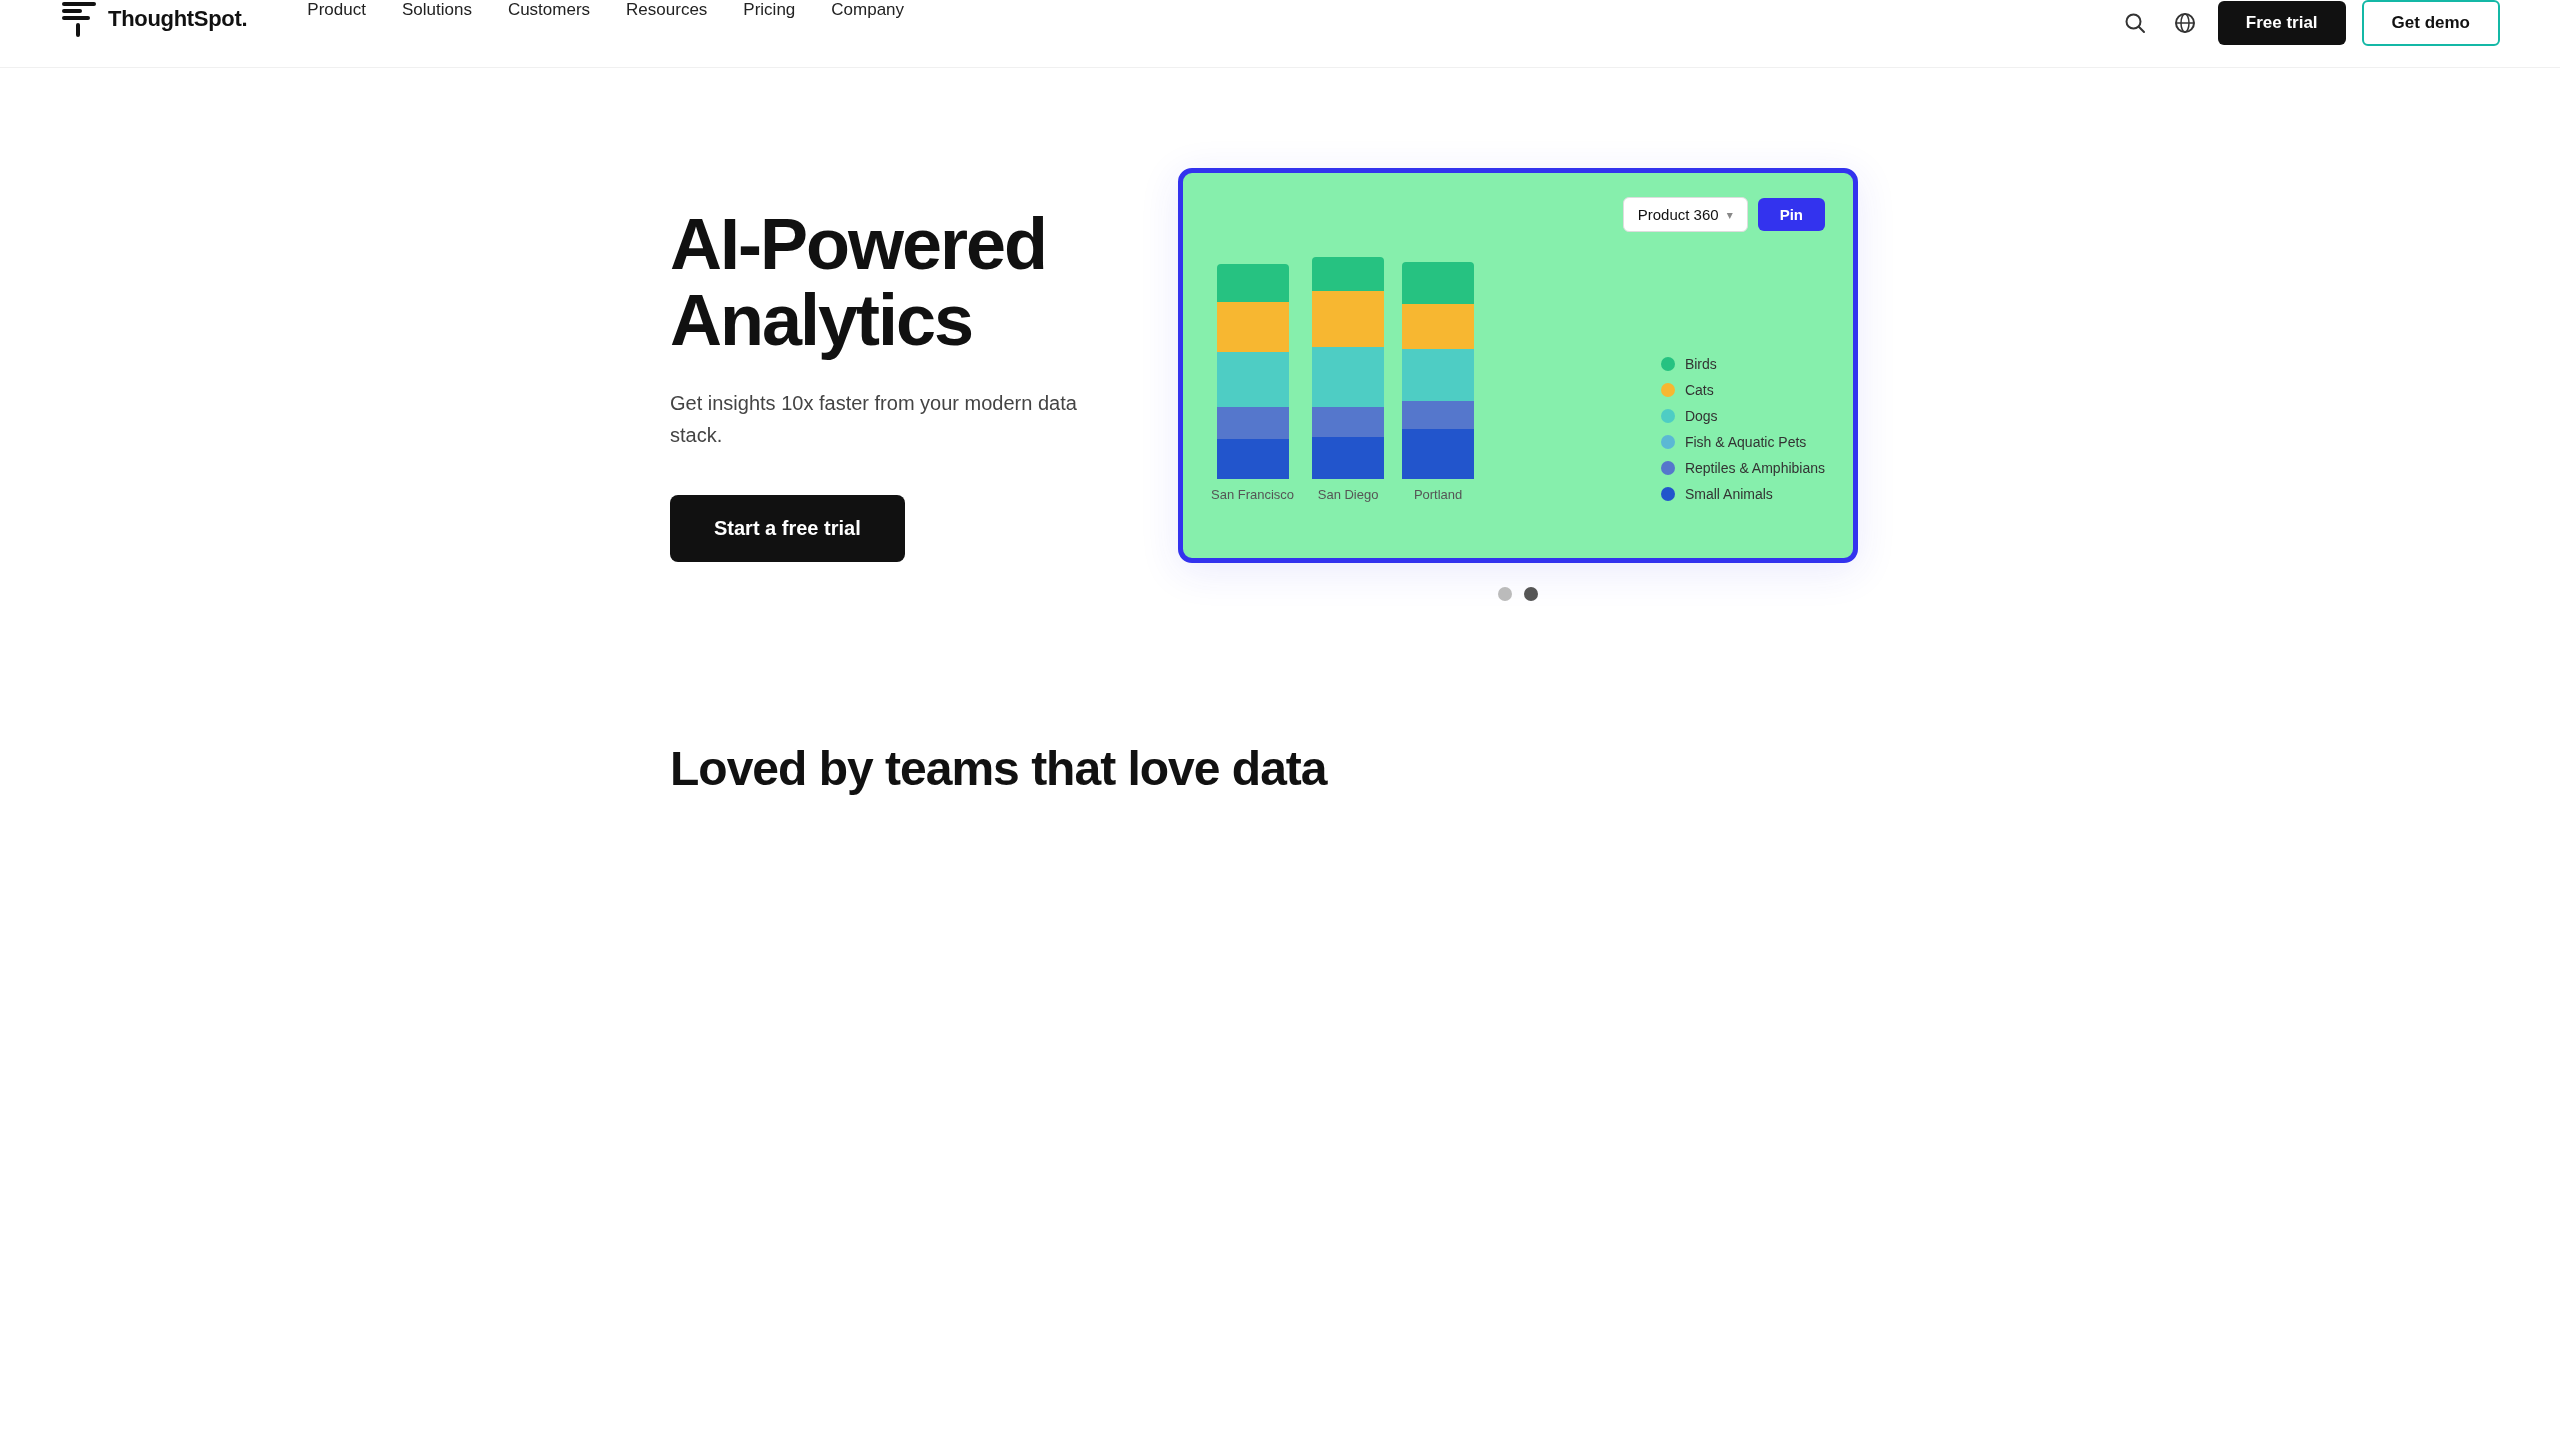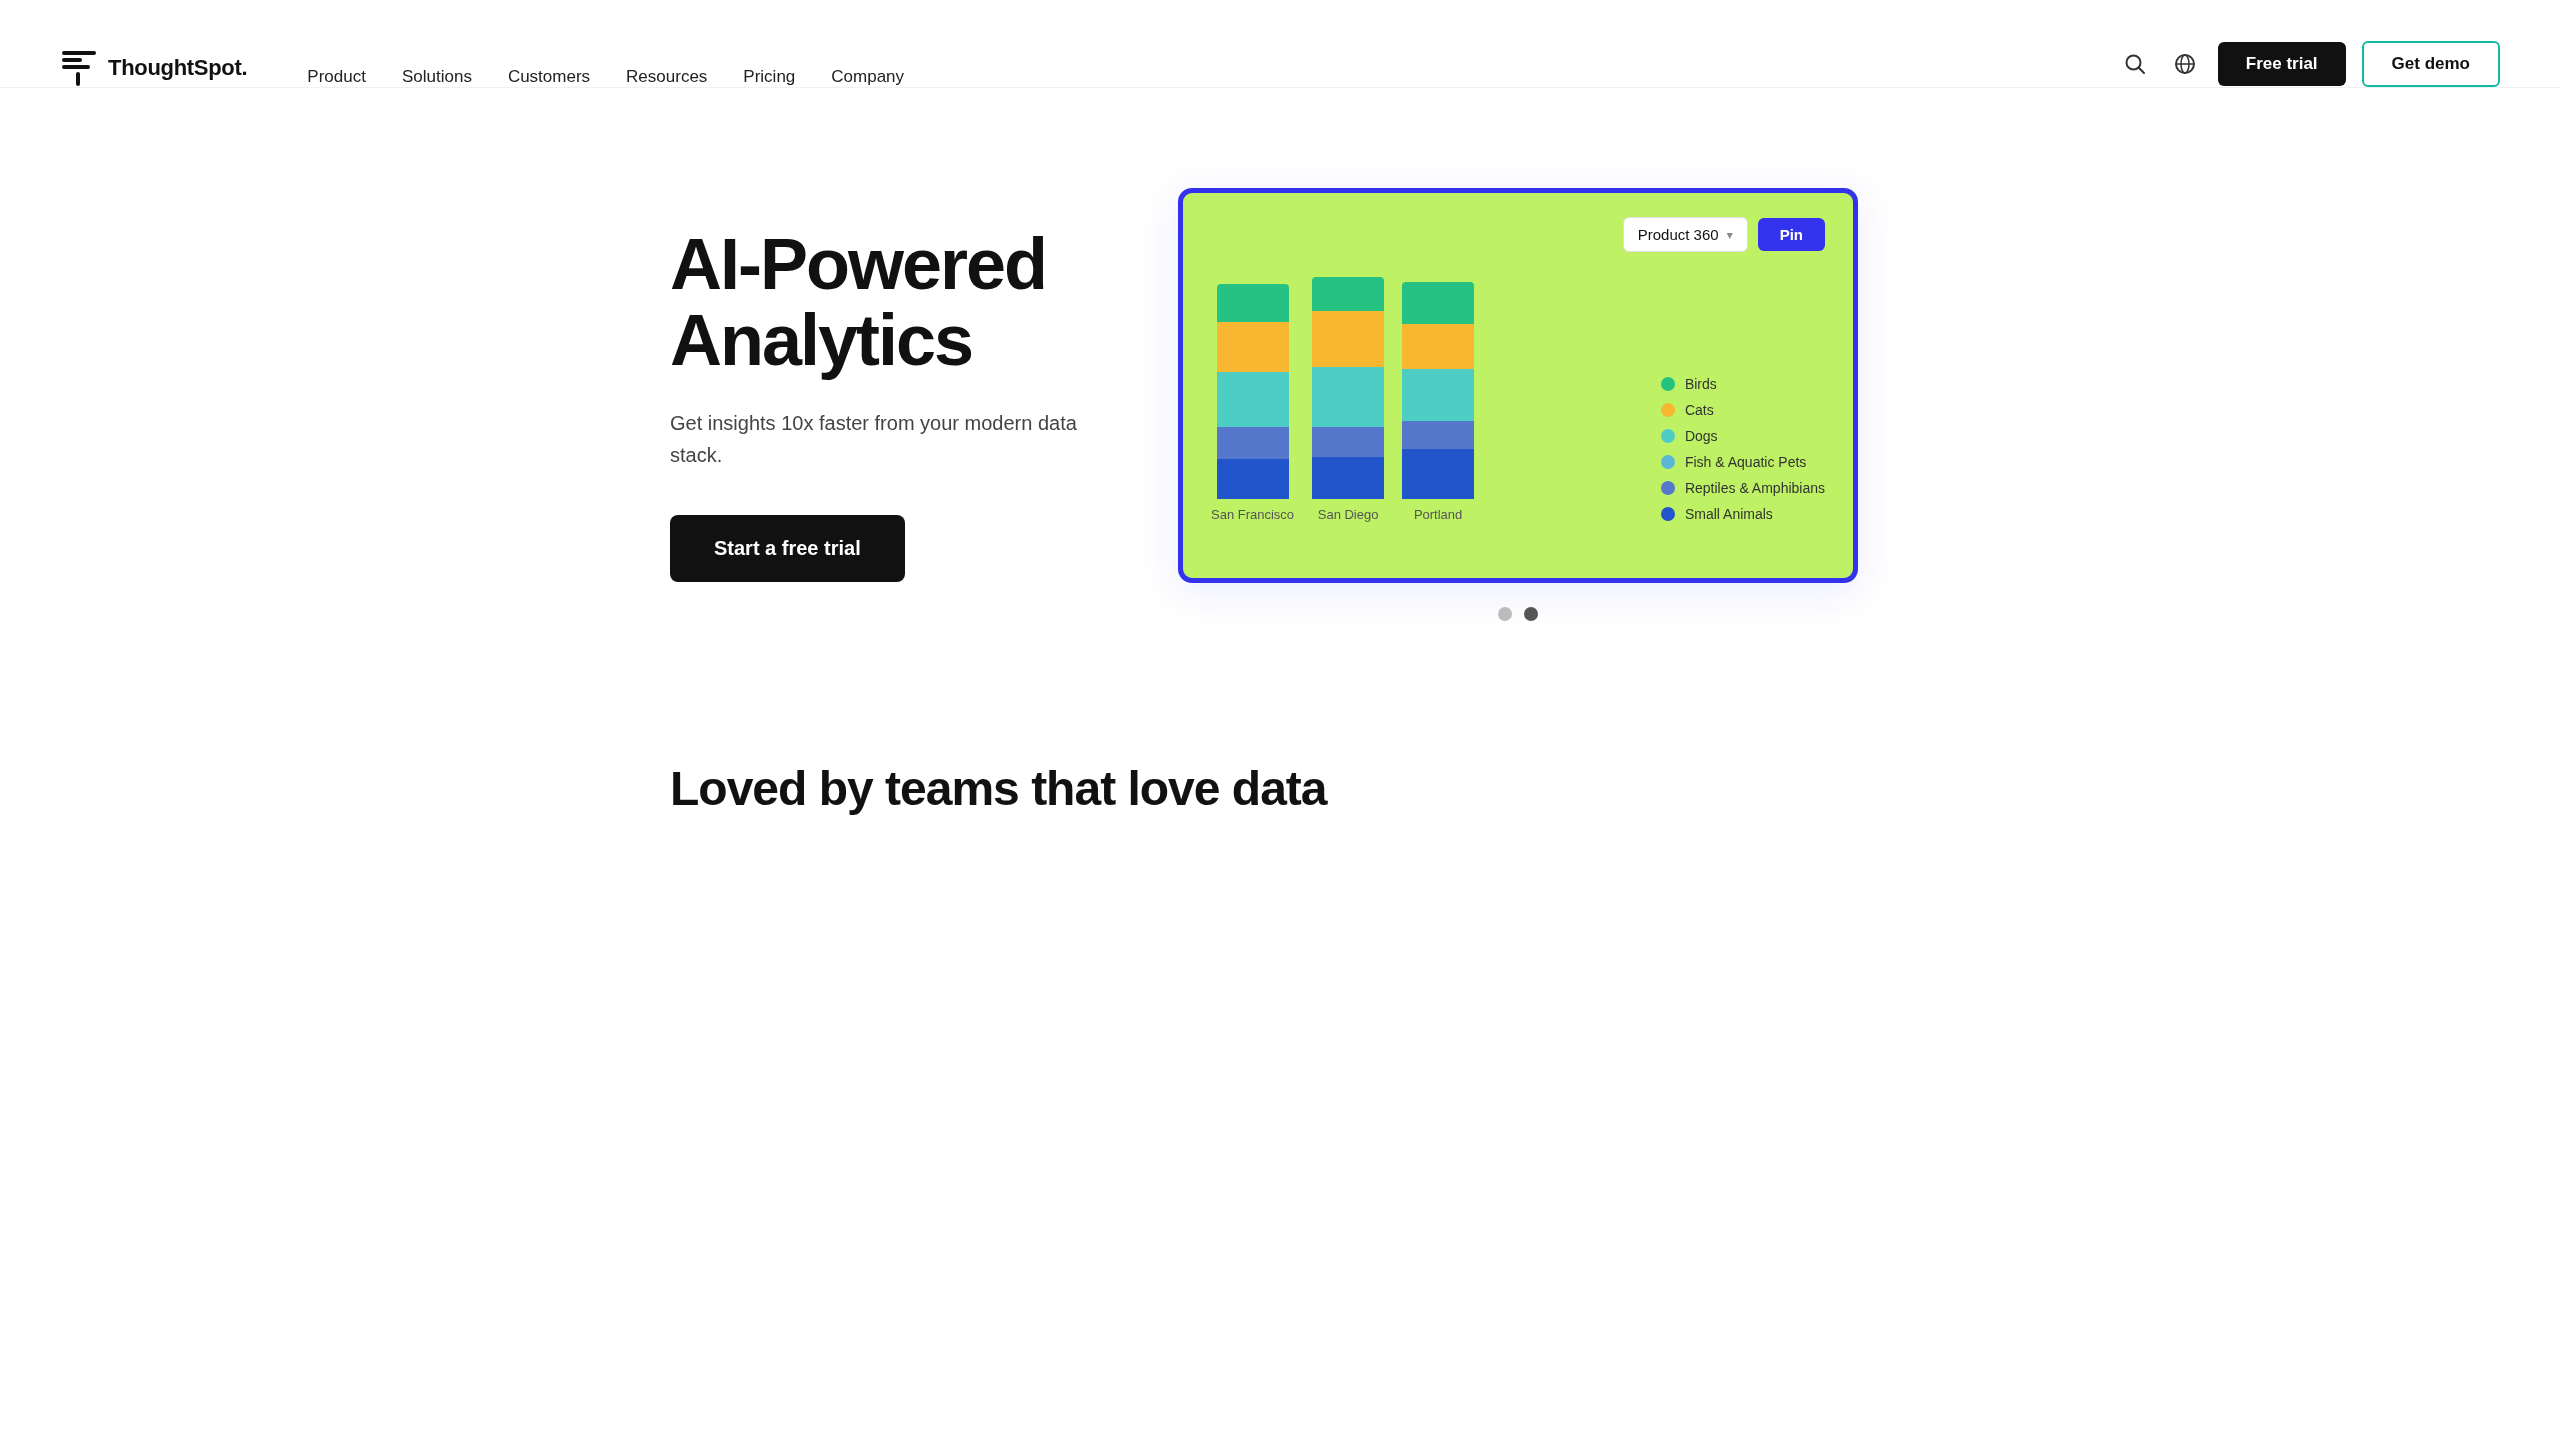--- a/index.html
+++ b/index.html
@@ -6,23 +6,23 @@
     body {
       font-family: -apple-system, BlinkMacSystemFont, 'Segoe UI', Helvetica, Arial, sans-serif;
       background: #ffffff;
       color: #111111;
       min-height: 100vh;
     }
 
     
     nav {
       display: flex;
-      align-items: flex-end;
+      align-items: flex-start;
       padding: 0 60px;
-      height: 88px;
+      height: 68px;
       border-bottom: 1px solid #f0f0f0;
       position: sticky;
       top: 0;
       background: #fff;
       z-index: 100;
     }
     .logo-area {
       display: flex;
       align-items: center;
       gap: 10px;
@@ -133,21 +133,21 @@
     
     .hero-right {
       flex: 1;
       display: flex;
       flex-direction: column;
       align-items: center;
     }
     .chart-frame {
       border: 5px solid #3333ee;
       border-radius: 14px;
-      background: #bef264;
+      background: #86efac;
       width: 100%;
       max-width: 680px;
       padding: 24px 28px 28px 28px;
       box-shadow: 0 8px 40px rgba(51,51,238,0.10);
       overflow: hidden;
     }
     .chart-top-bar {
       display: flex;
       justify-content: flex-end;
       align-items: center;

